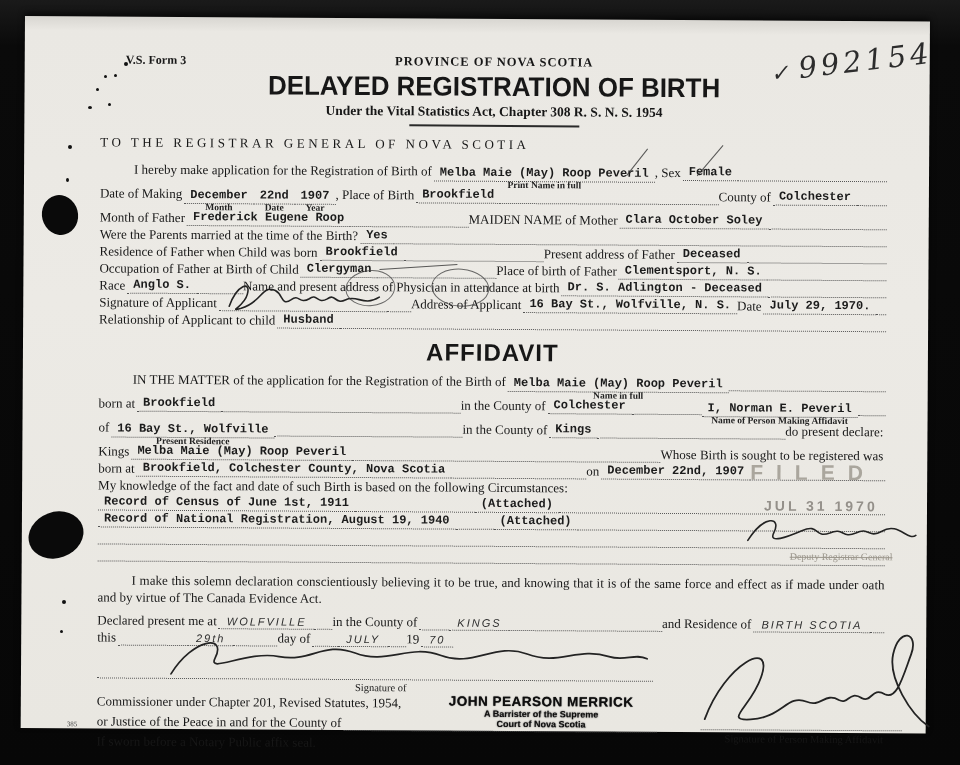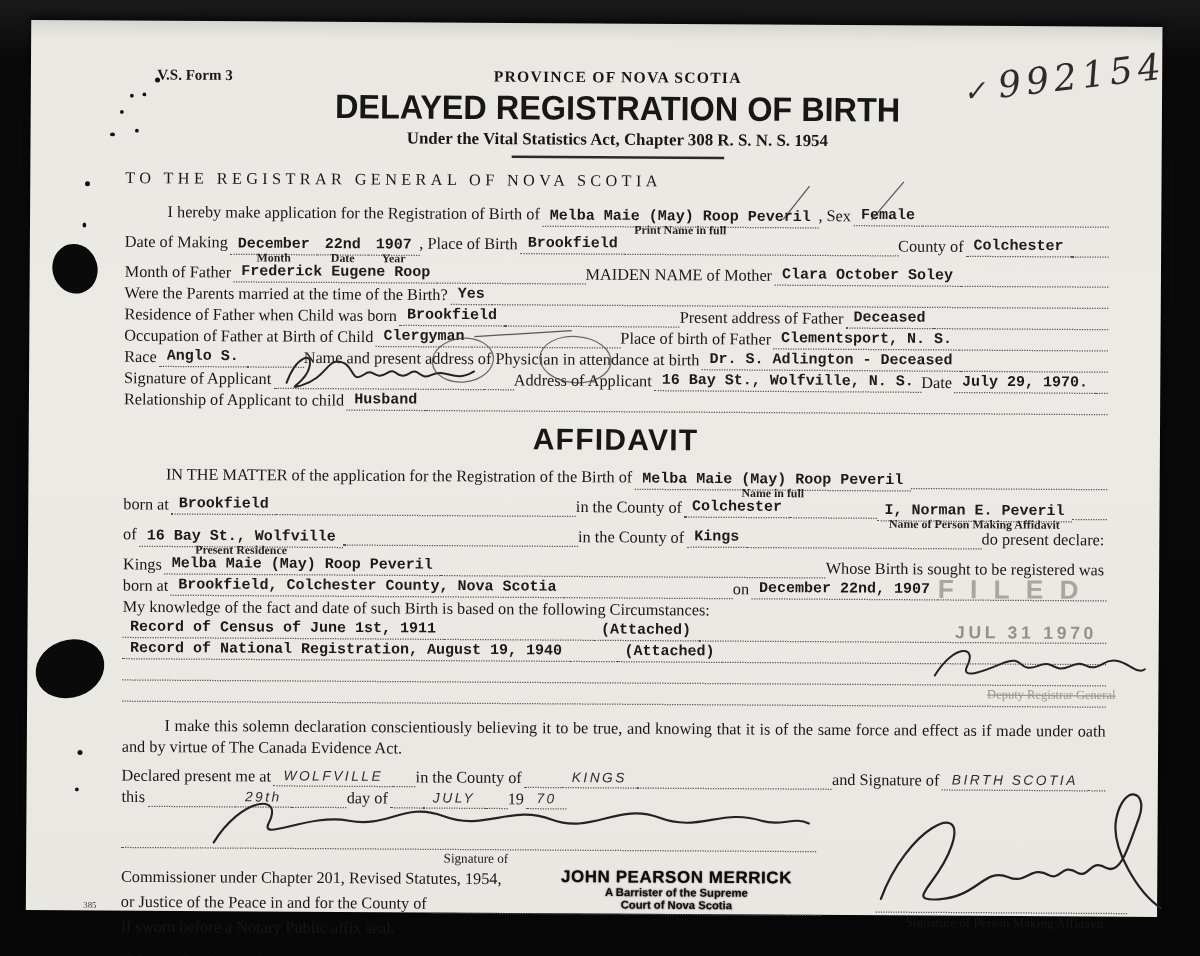--- a/index.html
+++ b/index.html
@@ -274,21 +274,21 @@
     </div>
 
     <div class="line" style="margin-top:6px;">
       <span class="lbl">Declared present me at</span>
       <span class="hand">WOLFVILLE</span>
       <span class="dots f0" style="width:18px;"></span>
       <span class="lbl">in the County of</span>
       <span class="dots f0" style="width:30px;"></span>
       <span class="hand">KINGS</span>
       <span class="dots"></span>
-      <span class="lbl">and Signature of</span>
+      <span class="lbl">and Residence of</span>
       <span class="hand">BIRTH SCOTIA</span>
       <span class="dots f0" style="width:14px;"></span>
     </div>
 
     <div class="line" style="width:470px;">
       <span class="lbl">this</span>
       <span class="dots f0" style="width:70px;"></span>
       <span class="hand">29th</span>
       <span class="dots f0" style="width:44px;"></span>
       <span class="lbl">day of</span>

